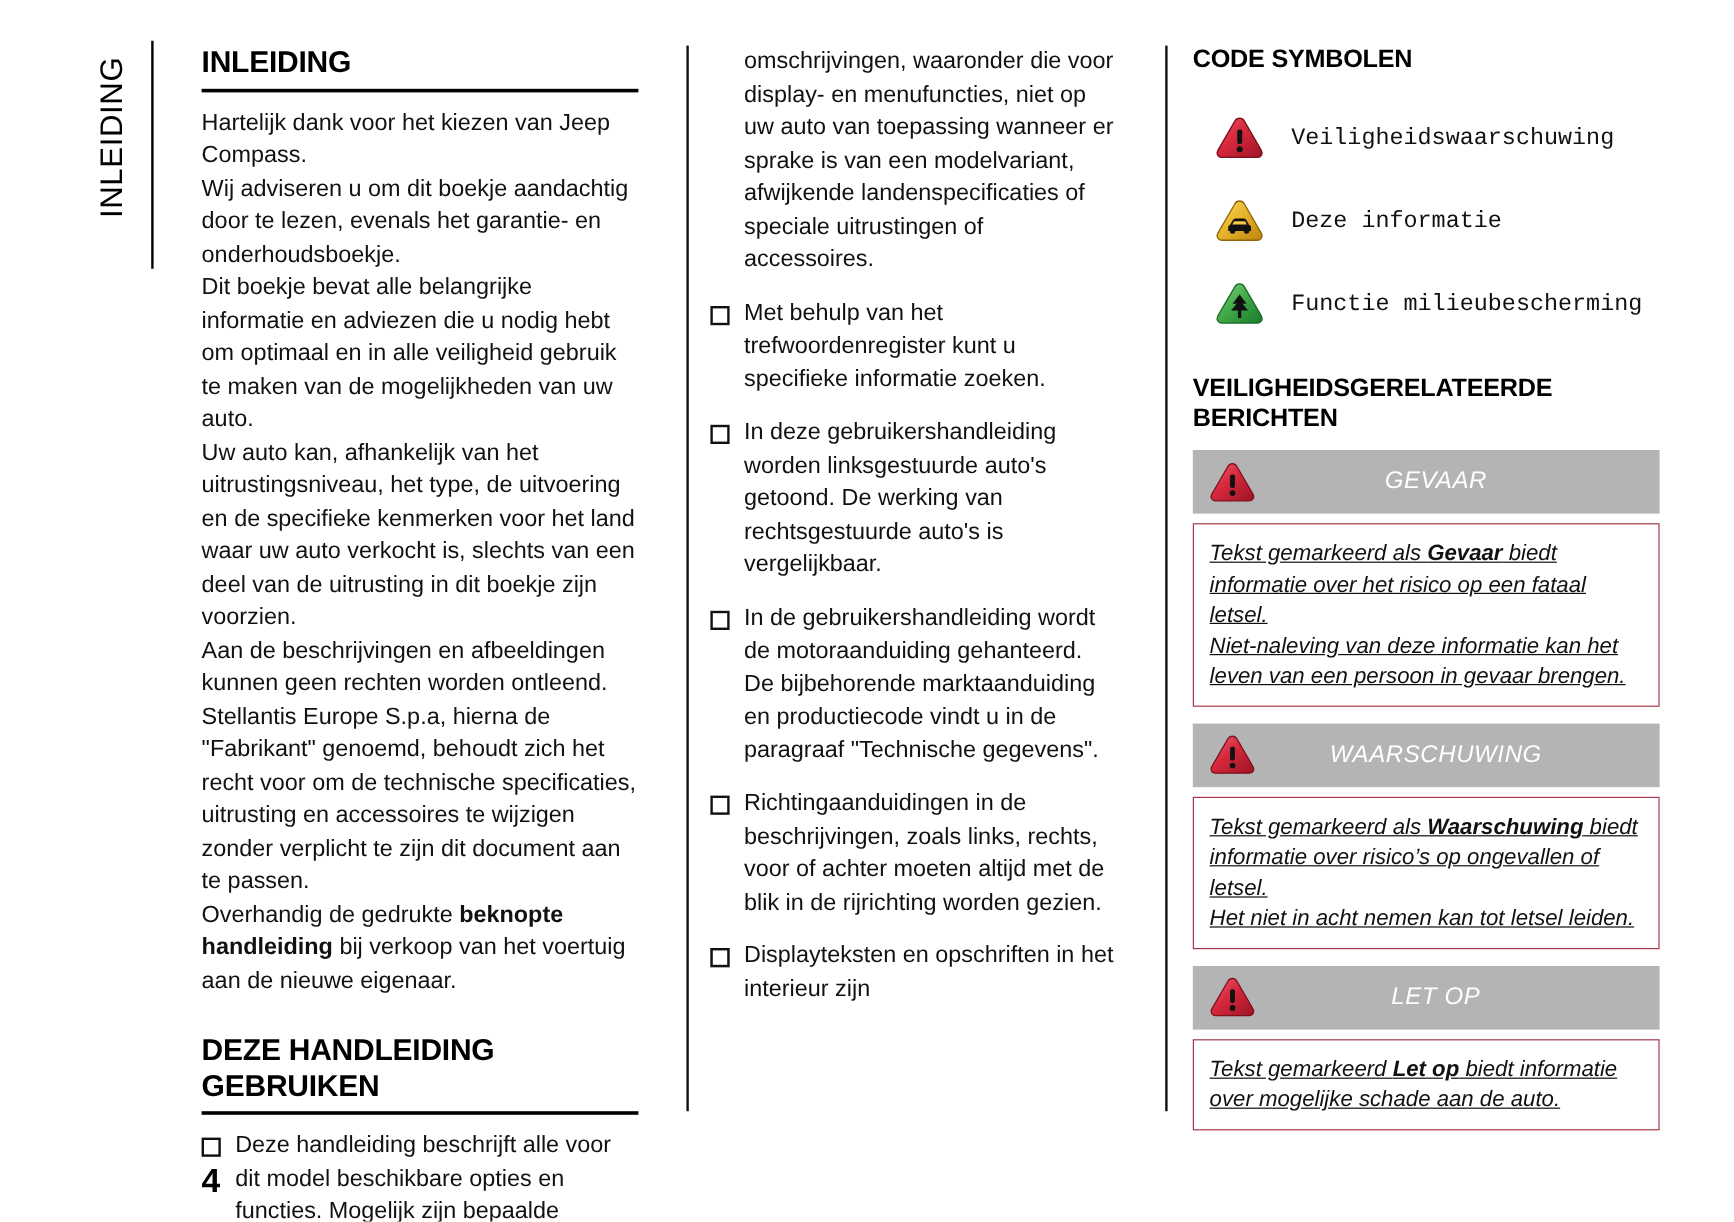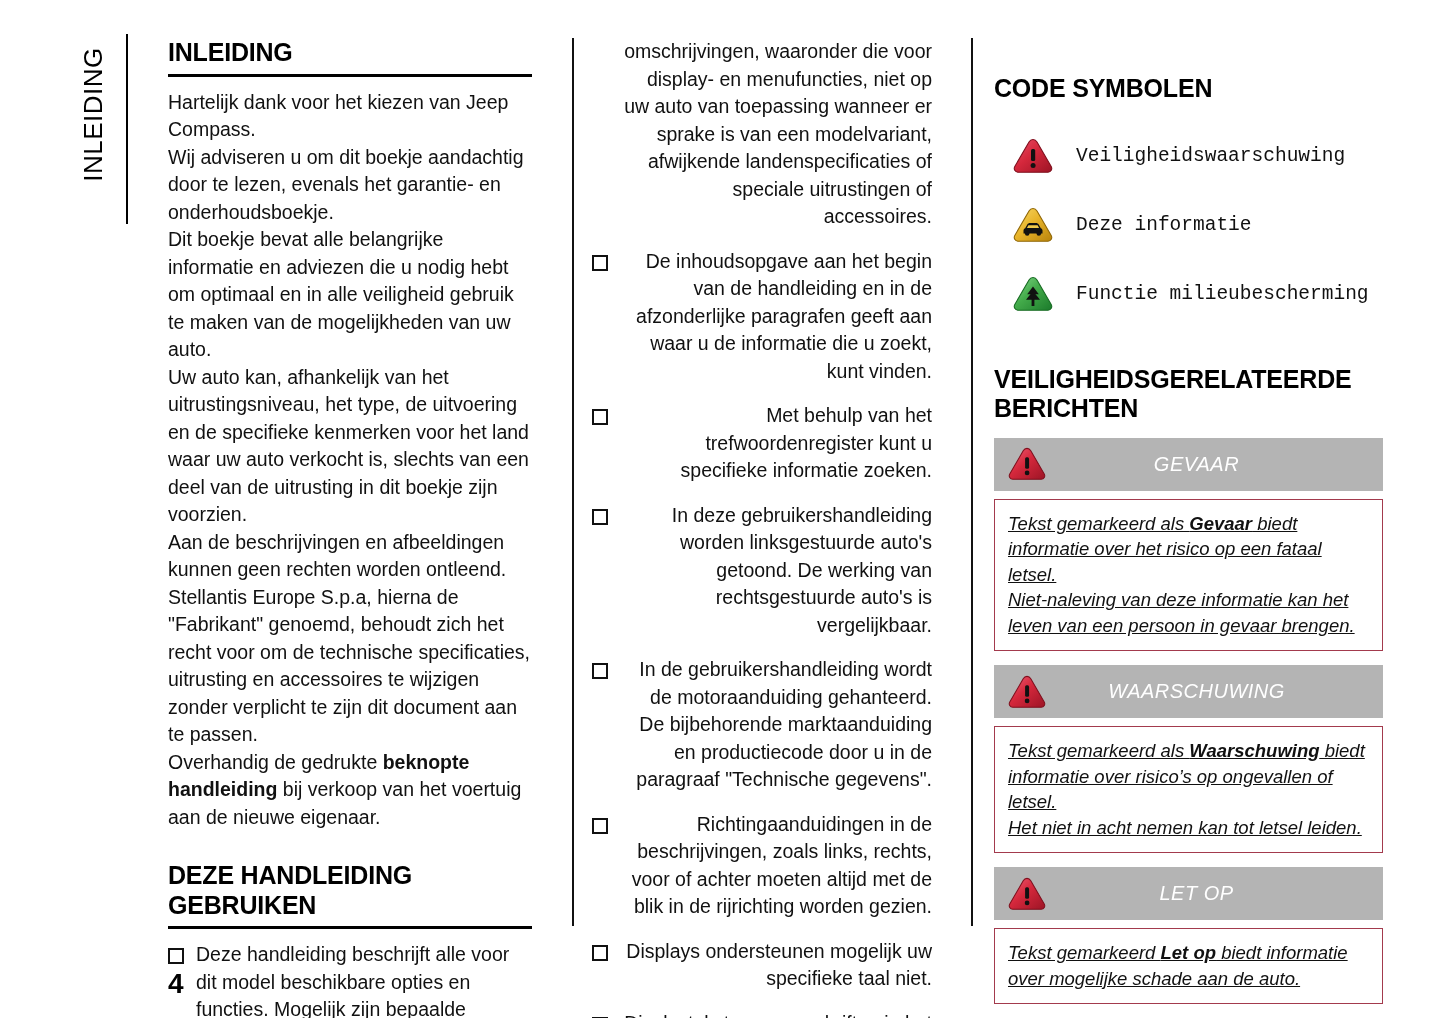--- a/index.html
+++ b/index.html
@@ -53,21 +53,21 @@
     height: 900px;
   }
   .columns {
     display: flex;
     height: 890px;
   }
   .col {
     position: relative;
   }
   .col-1 { width: 382px; padding-right: 18px; }
-  .col-2 { width: 400px; padding-left: 42px; padding-right: 18px; text-align: right; }
+  .col-2 { width: 400px; padding-left: 42px; padding-right: 18px; }
   .col-3 { width: 433px; padding-left: 44px; }
 
   .col-divider {
     position: absolute;
     top: 0;
     width: 2px;
     height: 888px;
     background: #111;
   }
   .div-1 { left: 404px; }
@@ -83,23 +83,22 @@
     text-transform: uppercase;
     font-stretch: condensed;
   }
   .head-rule {
     height: 3px;
     background: #000;
     margin-bottom: 12px;
     width: 100%;
   }
   h2.sec-head.c3 {
-    font-size: 25px;
+    font-size: 21px;
     margin-bottom: 0;
-    margin-top: 36px;
   }
 
   
   .body-text {
     font-size: 19.5px;
     line-height: 27.5px;
     color: #111;
   }
   .body-text p { margin: 0; }
   .body-text b { font-weight: 700; }
@@ -259,41 +258,36 @@
     </div>
 
     <div class="col col-2">
       <div class="cont-item">omschrijvingen, waaronder die voor display- en menufuncties, niet op uw auto van toepassing wanneer er sprake is van een modelvariant, afwijkende landenspecificaties of speciale uitrustingen of accessoires.</div>
 
       <div style="height:17px"></div>
 
       <ul class="box-list">
         <li>
           <span class="box-bullet"></span>
-          <span>De inhoudsopgave aan het begin van de handleiding en in de afzonderlijke paragrafen geeft aan waar u de informatie die u zoekt, kunt vinden.</span>
-        </li>
-        <li>
-          <span class="box-bullet"></span>
           <span>Met behulp van het trefwoordenregister kunt u specifieke informatie zoeken.</span>
         </li>
         <li>
           <span class="box-bullet"></span>
           <span>In deze gebruikershandleiding worden linksgestuurde auto's getoond. De werking van rechtsgestuurde auto's is vergelijkbaar.</span>
         </li>
         <li>
           <span class="box-bullet"></span>
-          <span>In de gebruikershandleiding wordt de motoraanduiding gehanteerd. De bijbehorende marktaanduiding en productiecode door u in de paragraaf "Technische gegevens".</span>
+          <span>In de gebruikershandleiding wordt de motoraanduiding gehanteerd. De bijbehorende marktaanduiding en productiecode vindt u in de paragraaf "Technische gegevens".</span>
         </li>
         <li>
           <span class="box-bullet"></span>
           <span>Richtingaanduidingen in de beschrijvingen, zoals links, rechts, voor of achter moeten altijd met de blik in de rijrichting worden gezien.</span>
         </li>
         <li>
           <span class="box-bullet"></span>
-          <span>Displays ondersteunen mogelijk uw specifieke taal niet.</span>
         </li>
         <li>
           <span class="box-bullet"></span>
           <span><span>Displayteksten en opschriften in het interieur zijn </span></span>
         </li>
       </ul>
     </div>
 
     <div class="col col-3">
       <h2 class="sec-head c3">CODE SYMBOLEN</h2>

